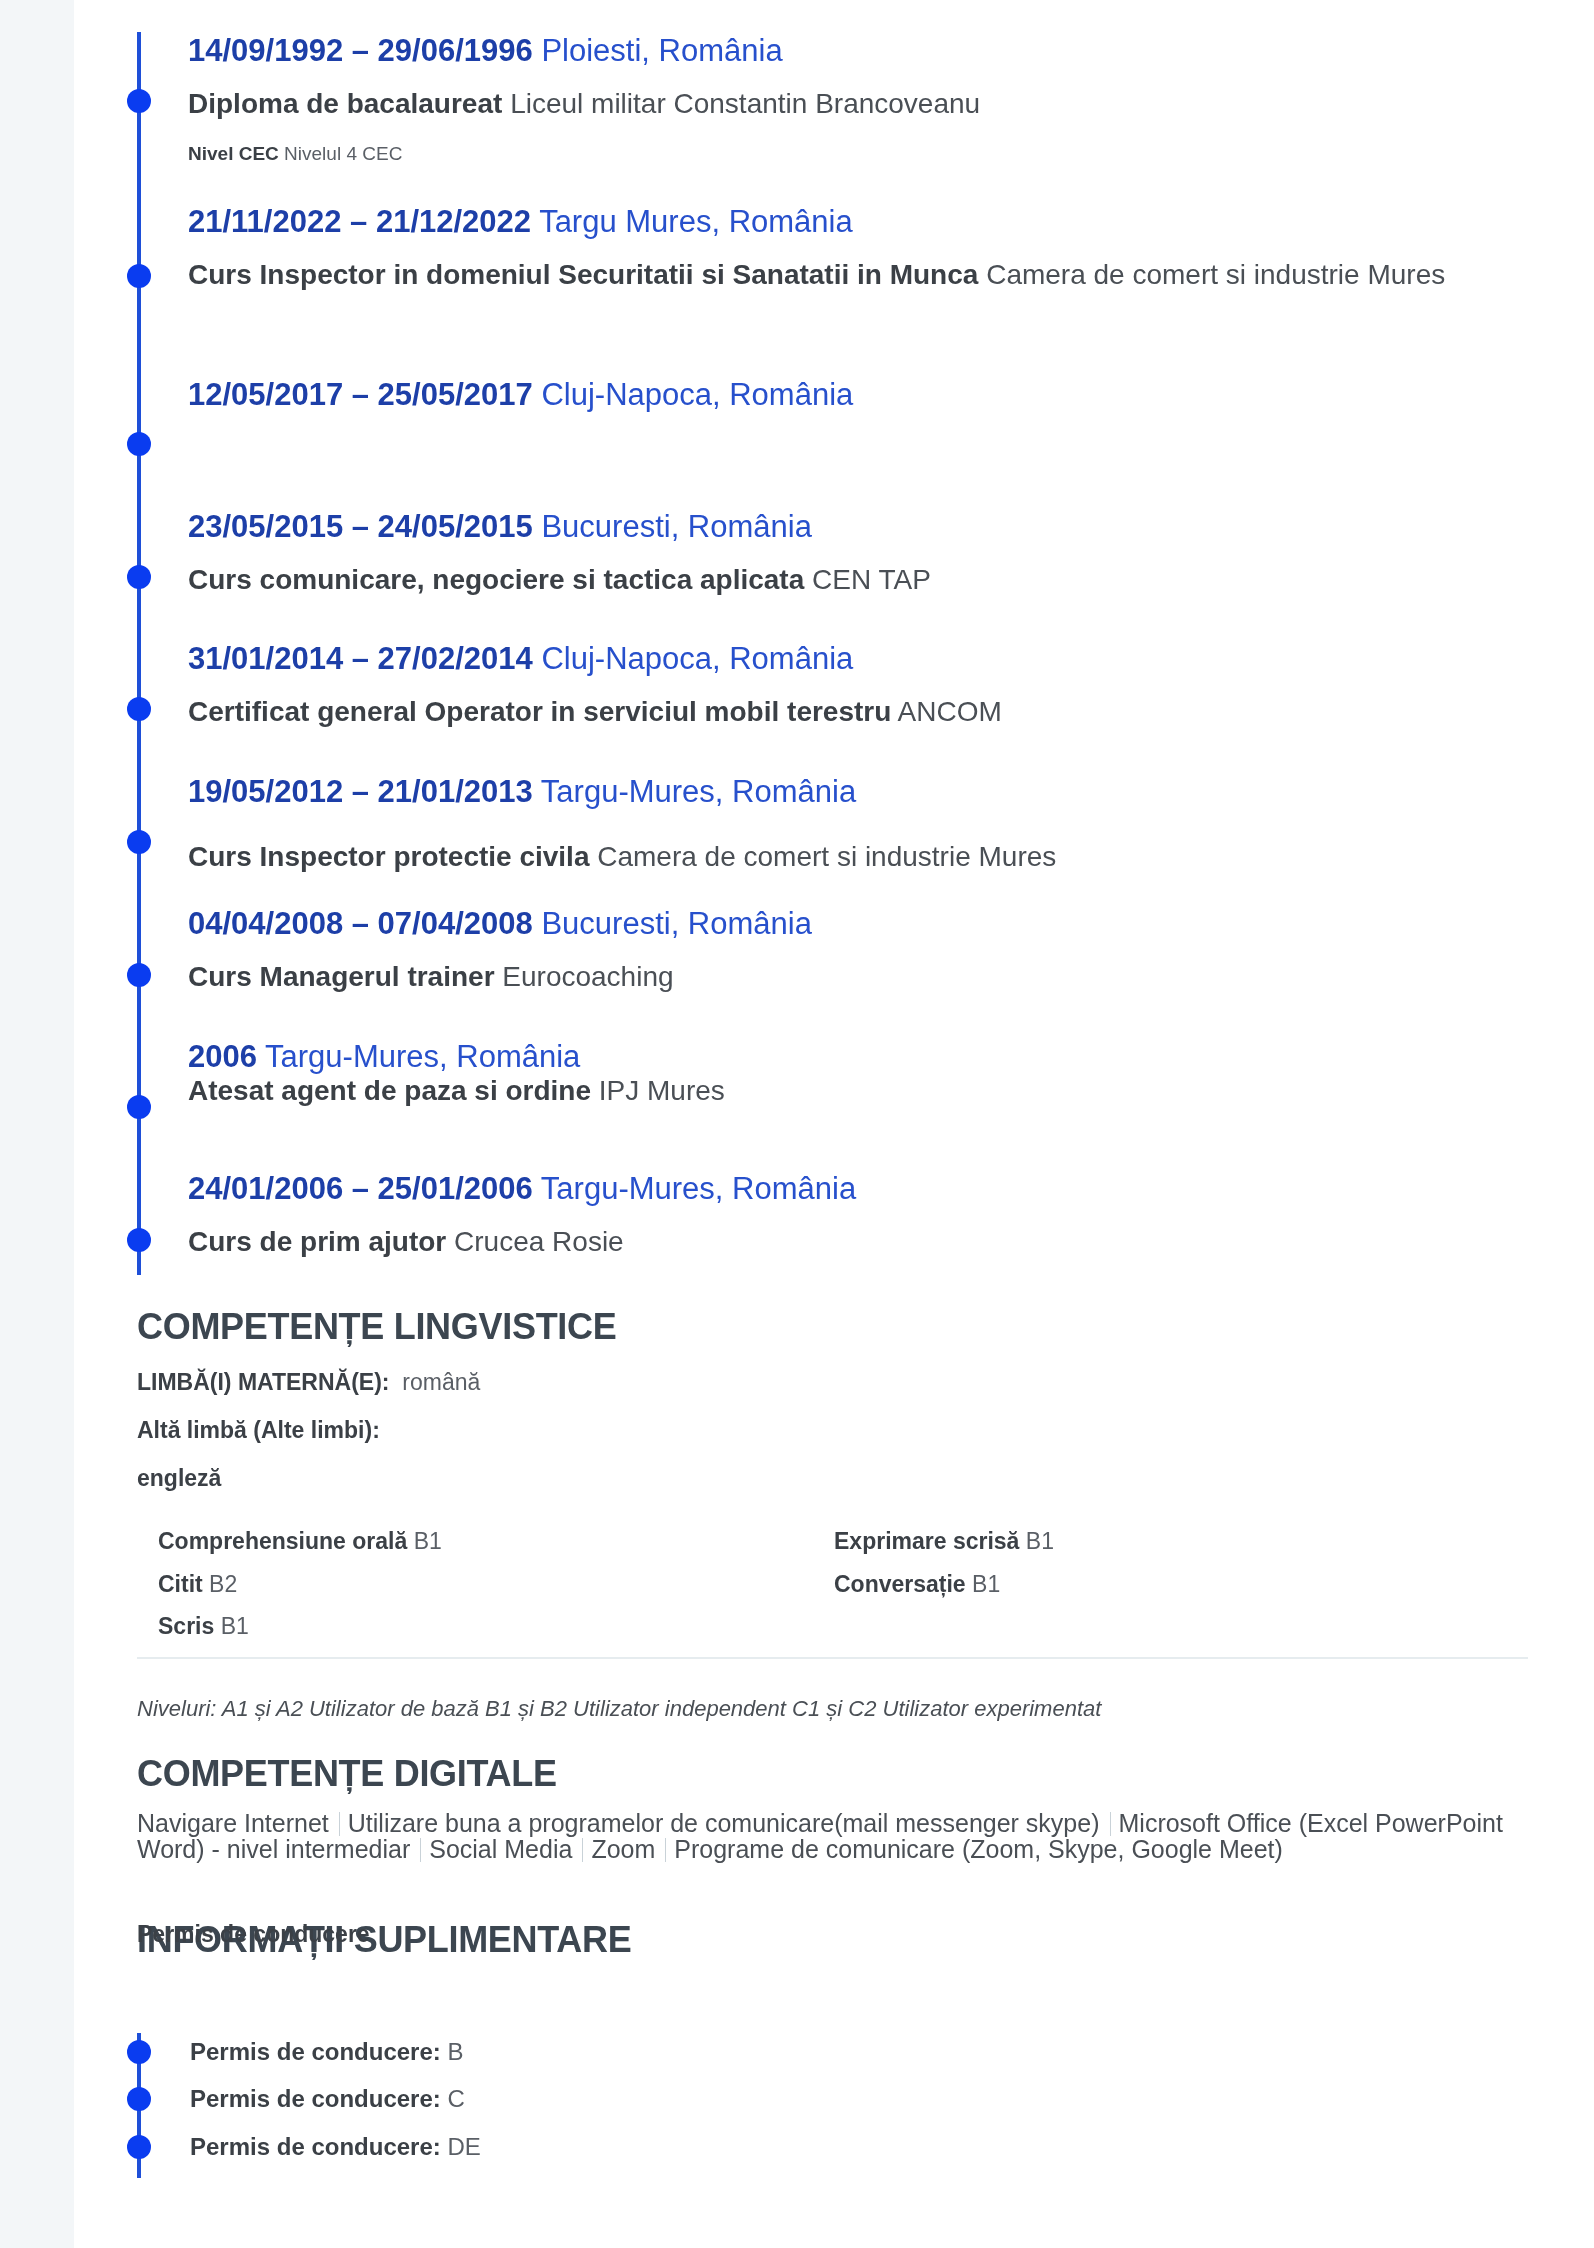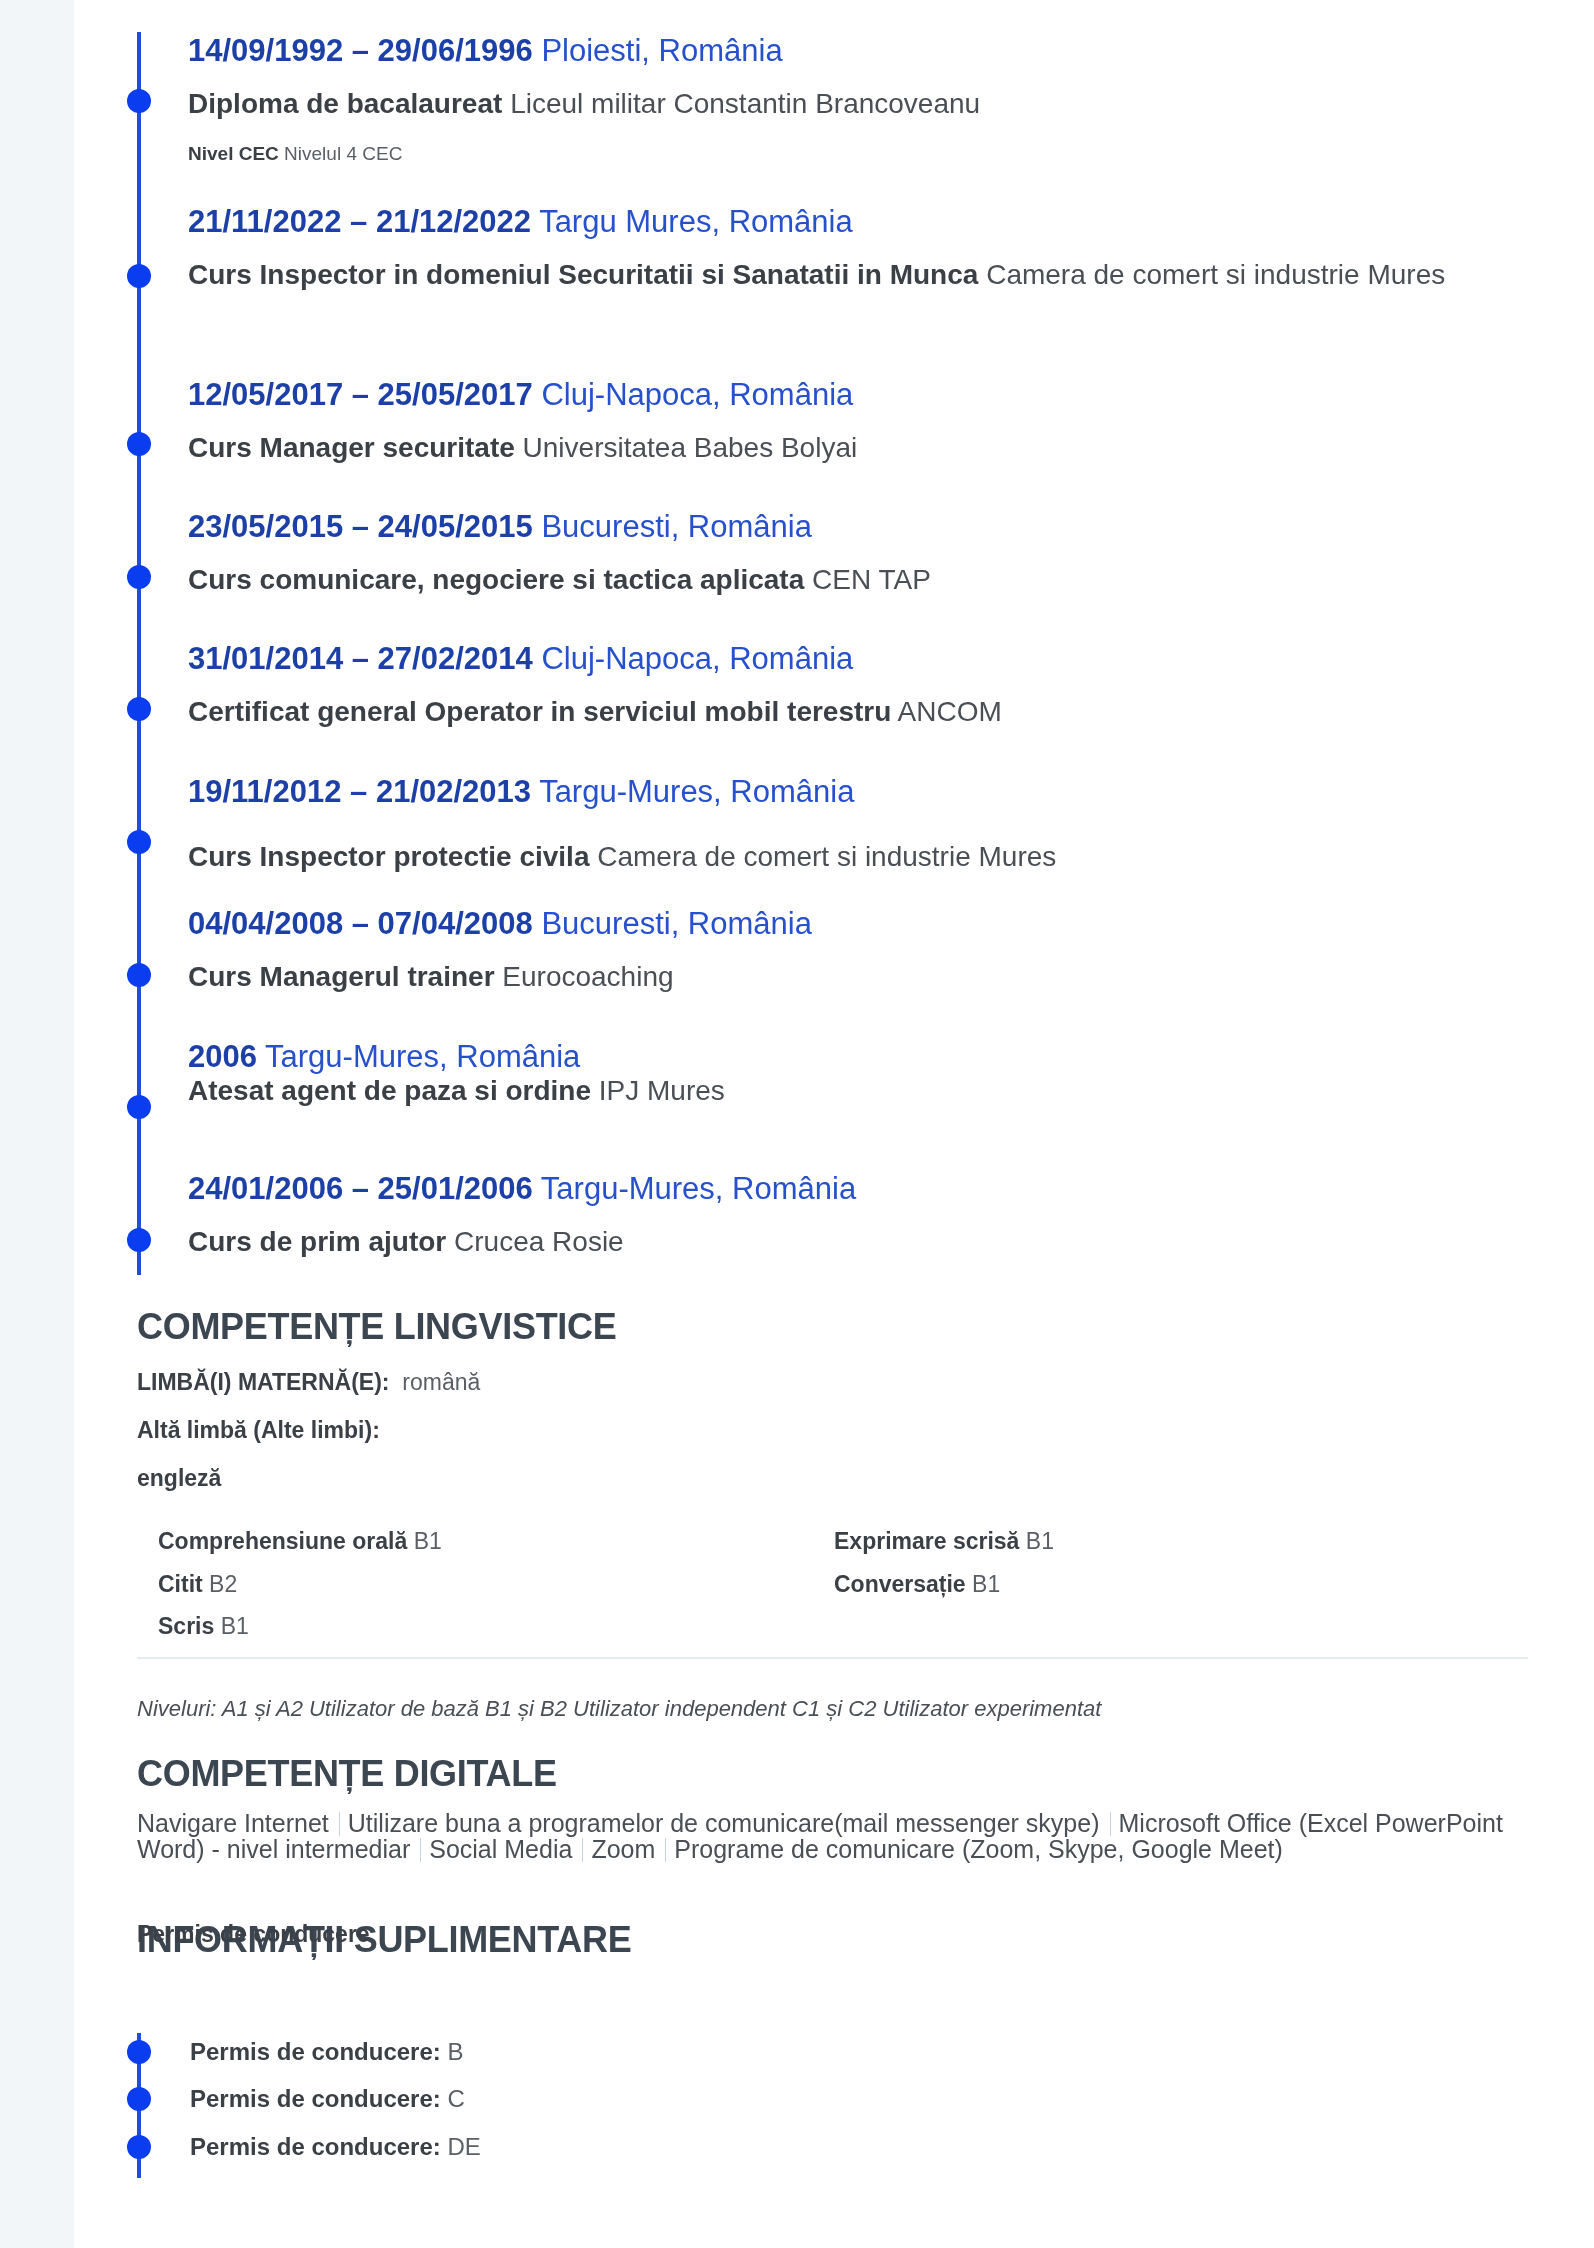--- a/index.html
+++ b/index.html
@@ -88,38 +88,37 @@
 
   <div class="dot" style="top:264px"></div>
   <div class="entry" style="top:207px">
     <div class="date-line"><span class="dates">21/11/2022 – 21/12/2022</span> <span>Targu Mures, România</span></div>
     <div class="title-line" style="margin-top:19px"><span class="ttl">Curs Inspector in domeniul Securitatii si Sanatatii in Munca</span> <span>Camera de comert si industrie Mures</span></div>
   </div>
 
   <div class="dot" style="top:432px"></div>
   <div class="entry" style="top:380px">
     <div class="date-line"><span class="dates">12/05/2017 – 25/05/2017</span> <span>Cluj-Napoca, România</span></div>
-    <div class="title-line" style="margin-top:19px"><span class="ttl">Curs Manager securitate</span> <span>Universitatea Babes Bolyai</span></div>
   </div>
 
   <div class="dot" style="top:565px"></div>
   <div class="entry" style="top:512px">
     <div class="date-line"><span class="dates">23/05/2015 – 24/05/2015</span> <span>Bucuresti, România</span></div>
     <div class="title-line" style="margin-top:19px"><span class="ttl">Curs comunicare, negociere si tactica aplicata</span> <span>CEN TAP</span></div>
   </div>
 
   <div class="dot" style="top:697px"></div>
   <div class="entry" style="top:644px">
     <div class="date-line"><span class="dates">31/01/2014 – 27/02/2014</span> <span>Cluj-Napoca, România</span></div>
     <div class="title-line" style="margin-top:19px"><span class="ttl">Certificat general Operator in serviciul mobil terestru</span> <span>ANCOM</span></div>
   </div>
 
   <div class="dot" style="top:830px"></div>
   <div class="entry" style="top:777px">
-    <div class="date-line"><span class="dates">19/11/2012 – 21/02/2013</span> <span>Targu-Mures, România</span></div>
+    <div class="date-line"><span class="dates">19/05/2012 – 21/01/2013</span> <span>Targu-Mures, România</span></div>
     <div class="title-line" style="margin-top:31px"><span class="ttl">Curs Inspector protectie civila</span> <span>Camera de comert si industrie Mures</span></div>
   </div>
 
   <div class="dot" style="top:963px"></div>
   <div class="entry" style="top:909px">
     <div class="date-line"><span class="dates">04/04/2008 – 07/04/2008</span> <span>Bucuresti, România</span></div>
     <div class="title-line" style="margin-top:19px"><span class="ttl">Curs Managerul trainer</span> <span>Eurocoaching</span></div>
   </div>
 
   <div class="dot" style="top:1095px"></div>

